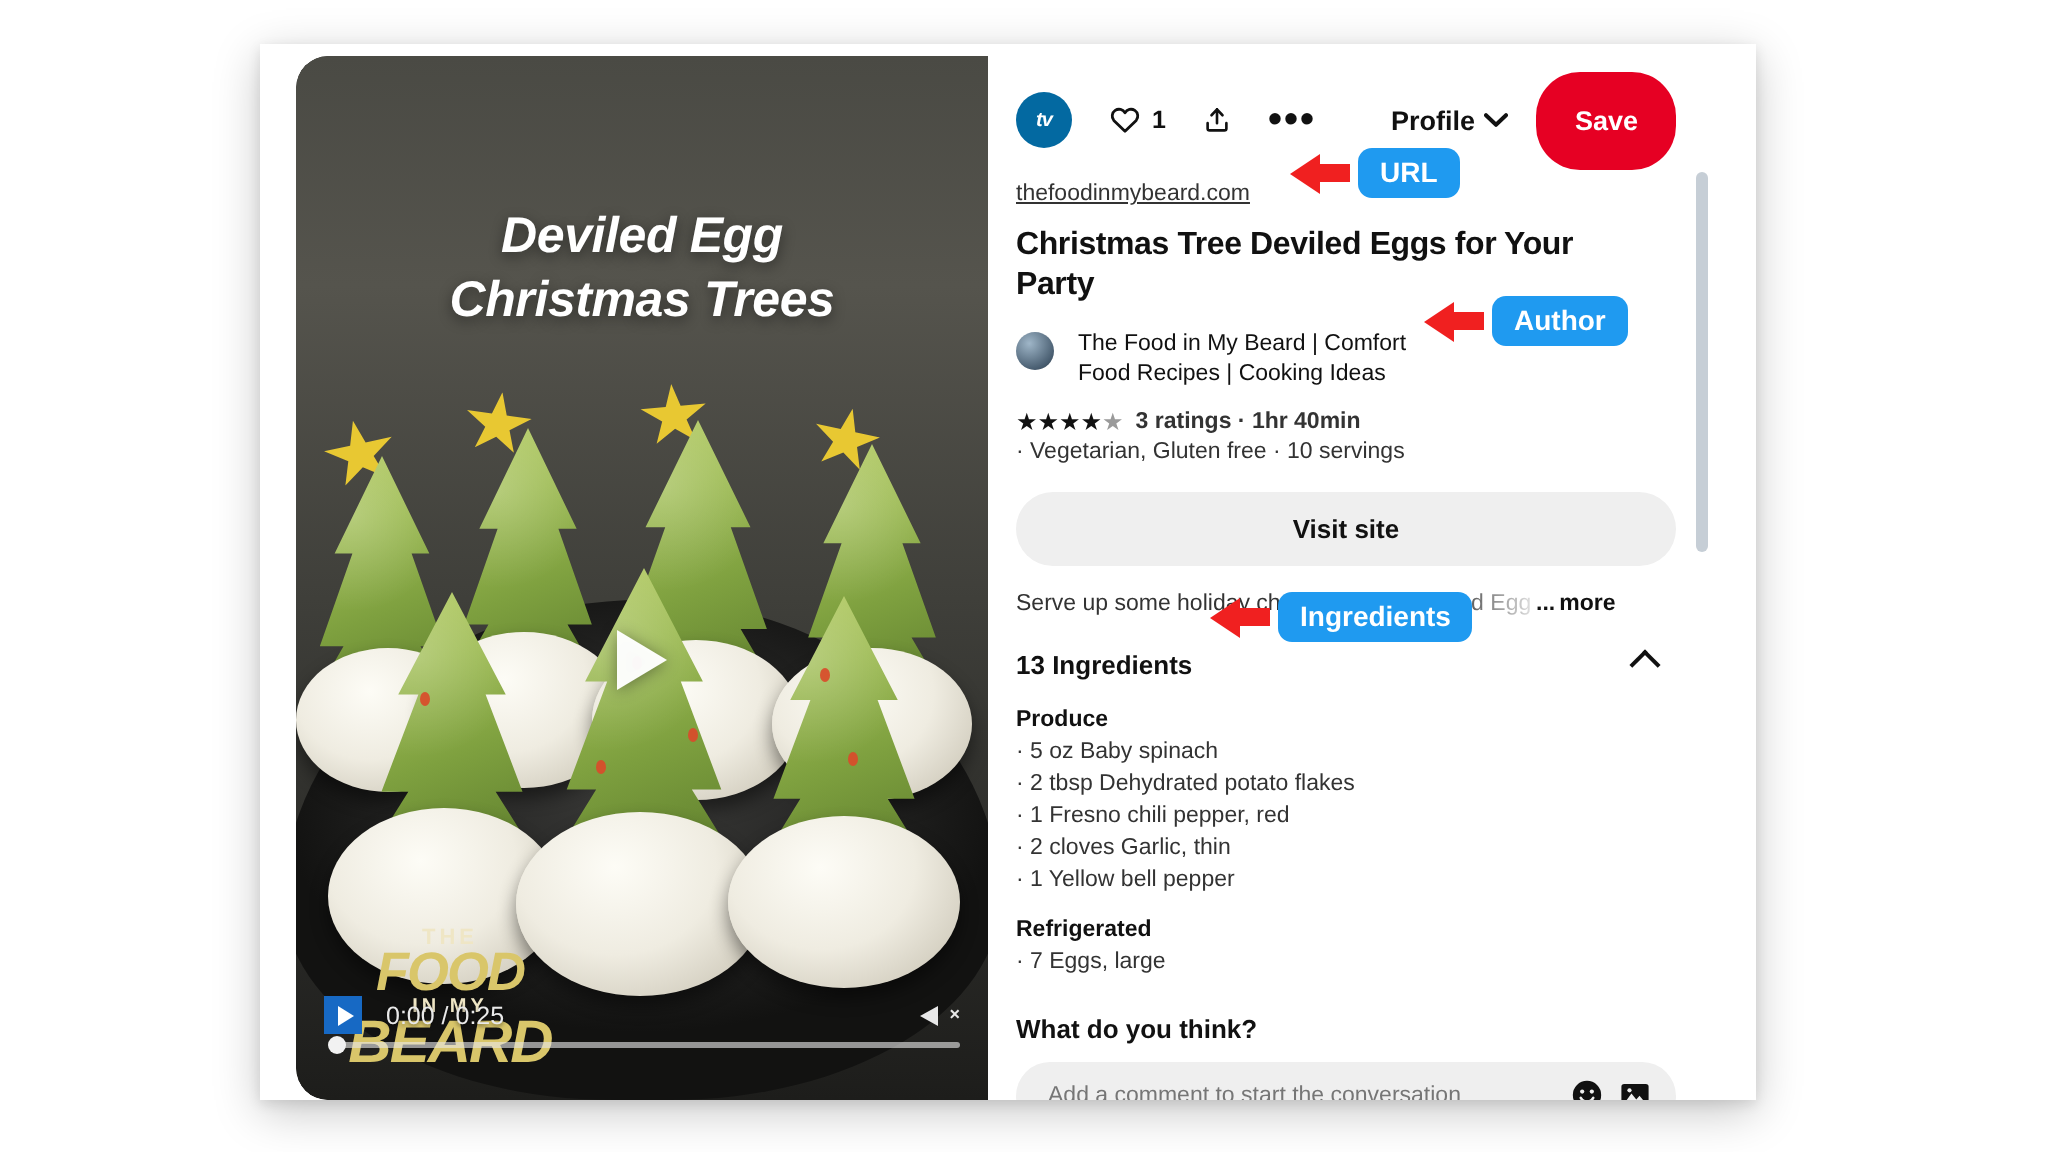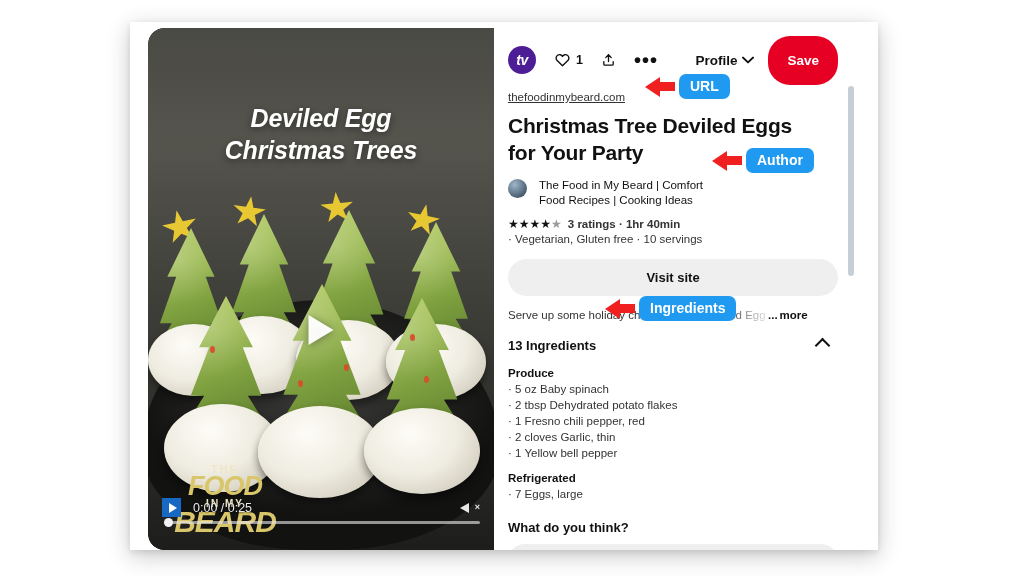--- a/index.html
+++ b/index.html
@@ -200,23 +200,23 @@
     right: 6px; top: 58px;
     width: 6px; height: 190px;
     background: #c6ced6;
     border-radius: 4px;
     cursor: pointer;
   }
 
   .top-row { display: flex; align-items: center; gap: 0px; height: 36px; }
   .avatar-badge {
     width: 28px; height: 28px; border-radius: 50%;
-    background: #4c1d95;
+    background: #0369a1;
     display: flex; align-items: center; justify-content: center;
-    color: #fff; font-size: 14px; font-weight: 700; font-style: italic;
+    color: #fff; font-size: 10px; font-weight: 700; font-style: italic;
     letter-spacing: -0.5px;
     flex: 0 0 auto;
   }
   .icon-btn {
     display: flex; align-items: center; gap: 5px;
     cursor: pointer; color: #111;
     margin-left: 18px;
   }
   .like-count { font-size: 12.5px; font-weight: 600; color: #111; }
   .dots { font-size: 20px; line-height: 12px; letter-spacing: 1px; font-weight: 700; color:#111;}
@@ -238,21 +238,21 @@
 
   .domain-link {
     display: inline-block;
     margin-top: 13px;
     font-size: 11.5px; color: #333;
     text-decoration: underline;
     cursor: pointer;
   }
   .pin-title {
     margin-top: 8px;
-    font-size: 21px; font-weight: 700; color: #111;
+    font-size: 16px; font-weight: 700; color: #111;
     line-height: 1.28; letter-spacing: -0.2px;
     max-width: 290px;
   }
   .author-row {
     margin-top: 11px;
     display: flex; align-items: flex-start; gap: 12px;
     cursor: pointer;
   }
   .author-av {
     width: 19px; height: 19px; border-radius: 50%;

